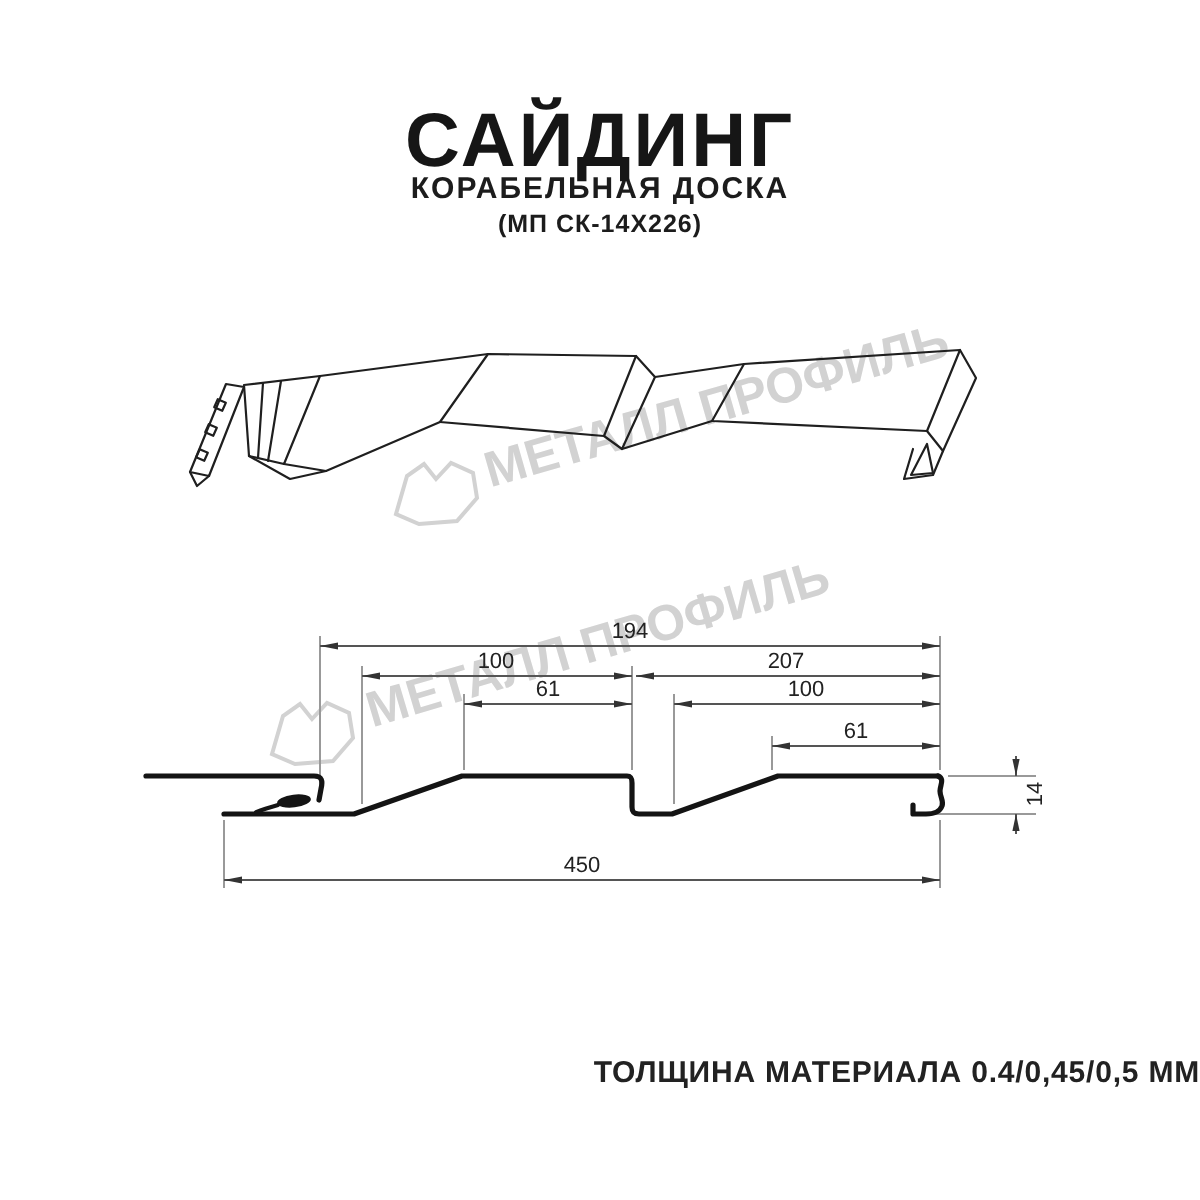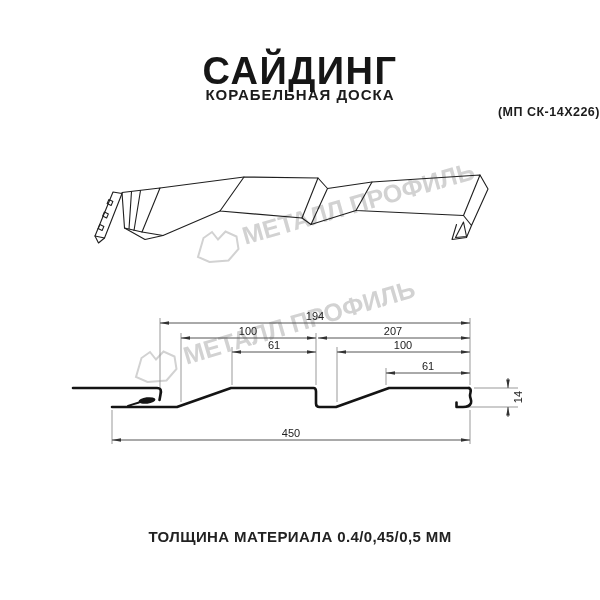--- a/index.html
+++ b/index.html
@@ -4,24 +4,24 @@
 <style>
   html,body{margin:0;padding:0;background:#fff;}
   #page{position:relative;width:600px;height:600px;background:#ffffff;overflow:hidden;
         font-family:"Liberation Sans", sans-serif;color:#1c1c1c;}
   .abs{position:absolute;}
   
   .title{left:0;top:50px;width:600px;text-align:center;font-size:38px;font-weight:700;
          letter-spacing:1.5px;color:#161616;}
   .subtitle{left:0;top:86px;width:600px;text-align:center;font-size:15px;font-weight:700;
             letter-spacing:1px;color:#1c1c1c;}
-  .code{left:0;top:105px;width:600px;text-align:right;font-size:12.5px;font-weight:700;
+  .code{left:0;top:105px;width:600px;text-align:center;font-size:12.5px;font-weight:700;
         letter-spacing:.5px;color:#1c1c1c;}
   
-  .footer{left:0;top:528px;width:600px;text-align:center;font-size:15px;font-weight:700;
+  .footer{left:0;top:528px;width:600px;text-align:right;font-size:15px;font-weight:700;
           letter-spacing:.4px;color:#222;}
   
   .wm-text{font-size:25px;font-weight:700;letter-spacing:0;color:#d2d2d2;white-space:nowrap;
            transform-origin:left center;z-index:1;}
   .wm1t{left:243px;top:222px;transform:rotate(-16deg);}
   .wm2t{left:184px;top:342px;transform:rotate(-16.5deg);}
   .wm-logo{z-index:1;}
   
   .svg3d{left:85px;top:158px;z-index:2;}
   .section{left:60px;top:290px;width:480px;height:180px;z-index:2;}

